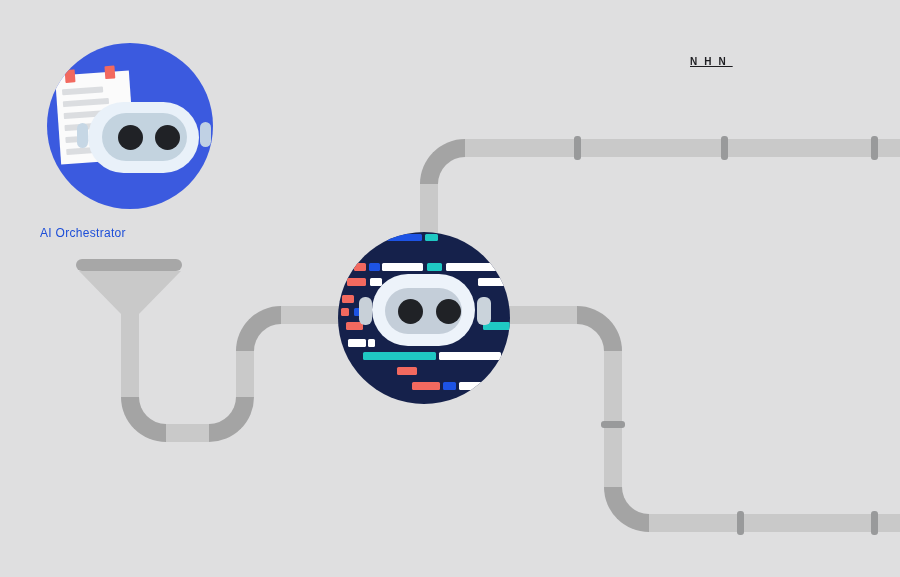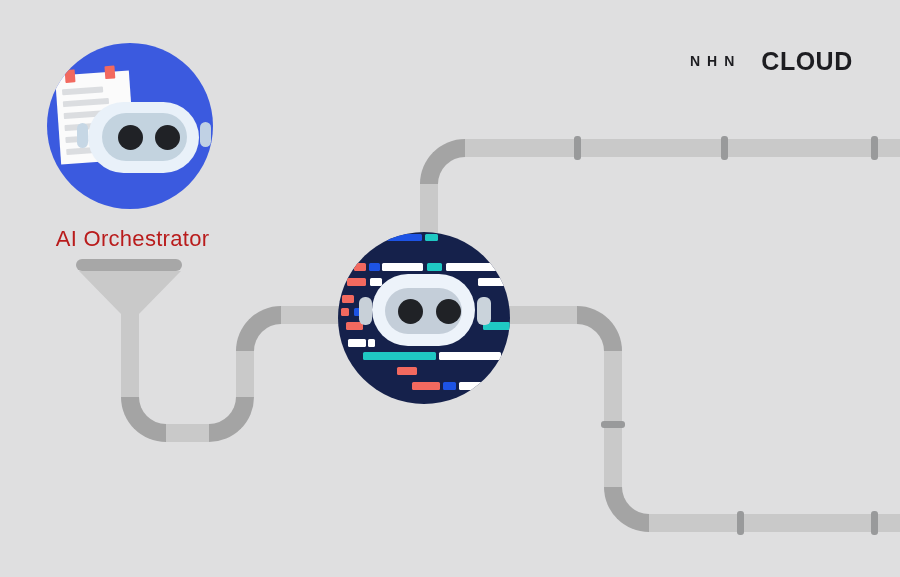--- a/index.html
+++ b/index.html
@@ -44,28 +44,28 @@
   .face-orch{left:14px;top:11px;width:85px;height:48px;background:#c3d3df;}
   .face-exec{left:13px;top:14px;width:77px;height:46px;background:#c4ced9;}
   .eye{position:absolute;width:25px;height:25px;border-radius:50%;background:#202226;}
   .ear{position:absolute;border-radius:6px;}
   .ear-orch-l{left:-11px;top:21px;width:11px;height:25px;background:#c6d7e5;}
   .ear-orch-r{left:112px;top:20px;width:11px;height:25px;background:#c0d1e4;}
   .ear-exec-l{left:-13px;top:23px;width:13px;height:28px;background:#c8d0d8;}
   .ear-exec-r{left:105px;top:23px;width:14px;height:28px;background:#cad3db;}
 
   
-  .node-label{position:absolute;z-index:4;text-align:center;color:#b91c1c;
-              font-size:22px;font-weight:500;letter-spacing:.3px;}
+  .node-label{position:absolute;z-index:4;color:#1d4ed8;
+              font-size:12px;font-weight:500;letter-spacing:.3px;}
   .label-orch{left:40px;top:226px;width:185px;}
   .label-exec{left:337px;top:412px;width:180px;}
 
   
   .logo{position:absolute;left:690px;top:47px;height:28px;display:flex;align-items:center;z-index:4;color:#1d1d21;}
-  .logo-nhn{font-size:14px;font-weight:700;letter-spacing:7px;margin-right:20px;}
+  .logo-nhn{font-size:10px;font-weight:700;letter-spacing:7px;margin-right:4px;text-decoration:underline;}
   .logo-cloud{font-size:25px;font-weight:800;letter-spacing:0.5px;}
 </style>
 </head>
 <body>
 
 <div class="canvas">
 
   <div class="pipe" style="left:420px;top:184px;width:18px;height:62px;"></div>
   <div class="elbow elbow-tl" style="left:420px;top:139px;"></div>
   <div class="pipe" style="left:465px;top:139px;width:435px;height:18px;"></div>
@@ -146,16 +146,15 @@
     <div class="ear ear-exec-l"></div>
     <div class="ear ear-exec-r"></div>
     <div class="robot-face face-exec">
       <div class="eye" style="left:13px;top:11px;"></div>
       <div class="eye" style="left:51px;top:11px;"></div>
     </div>
   </div>
 
   <div class="logo">
     <span class="logo-nhn">NHN</span>
-    <span class="logo-cloud">CLOUD</span>
   </div>
 
 </div>
 
 </body></html>

